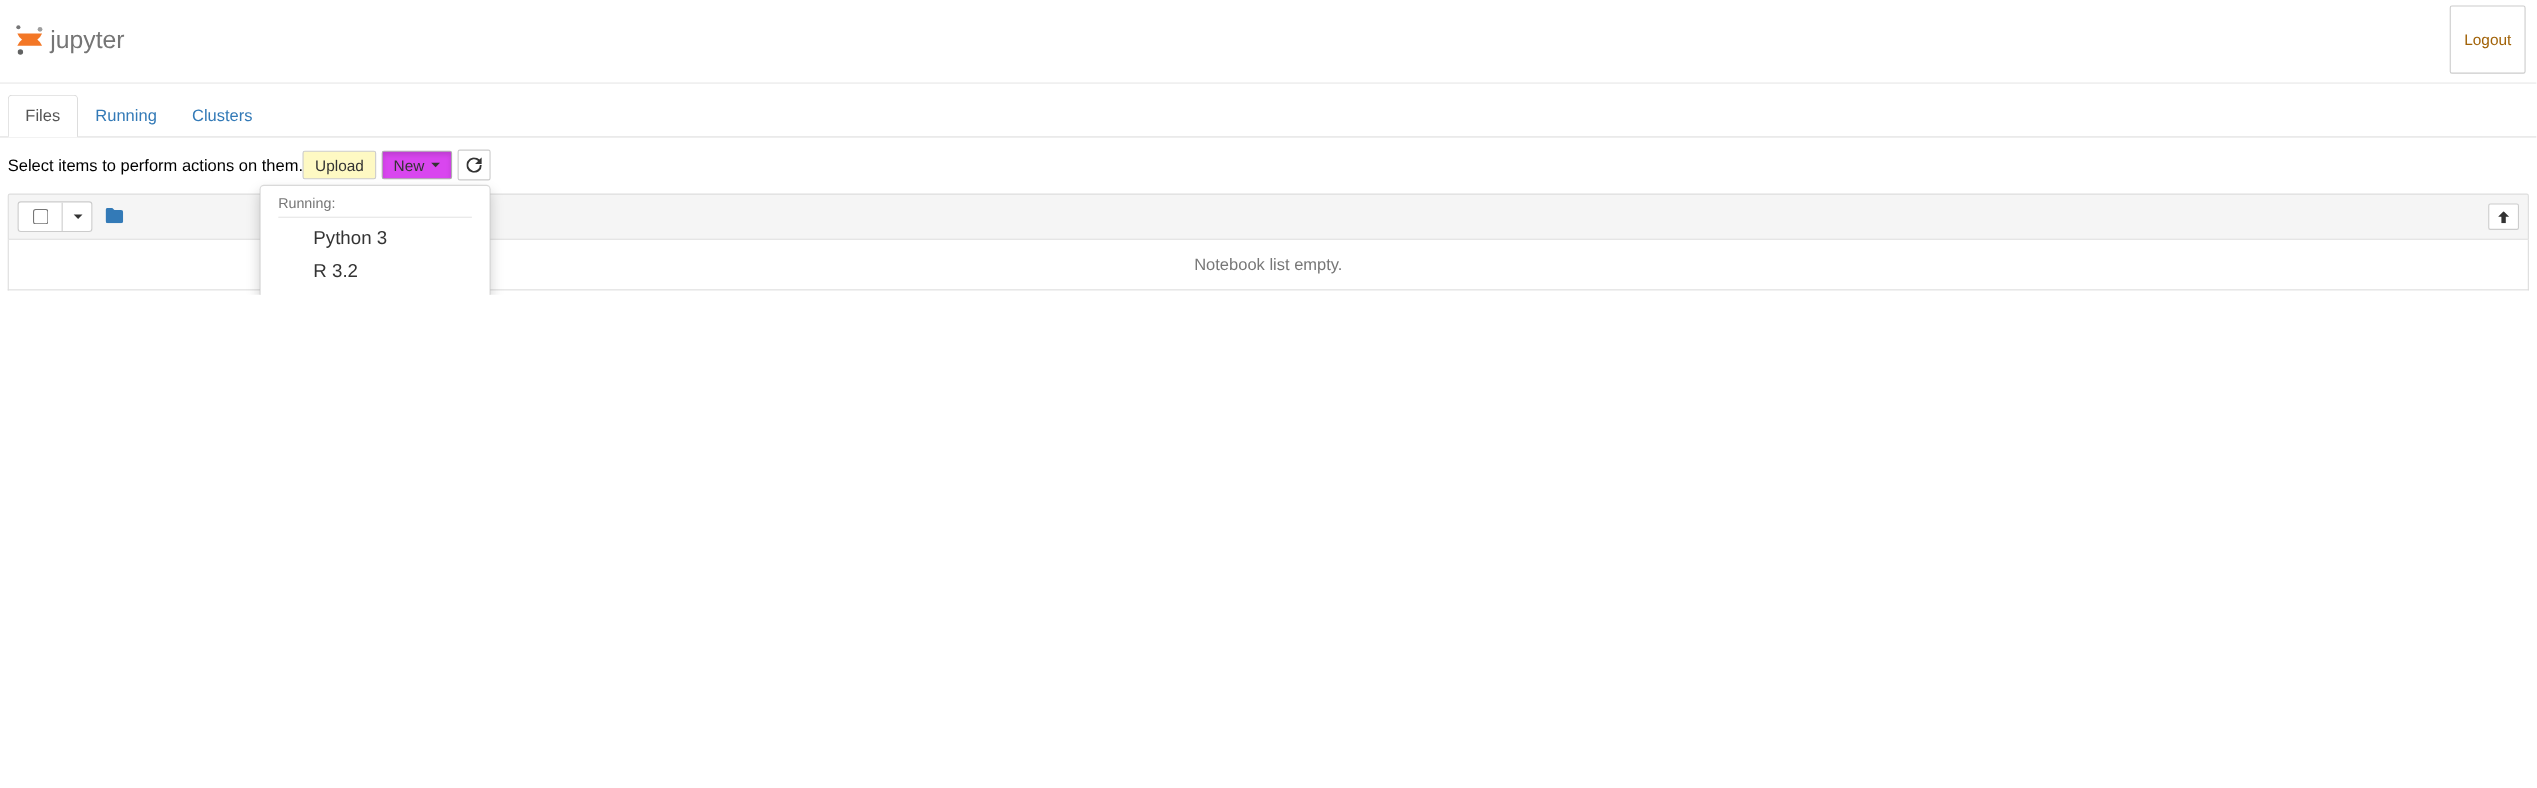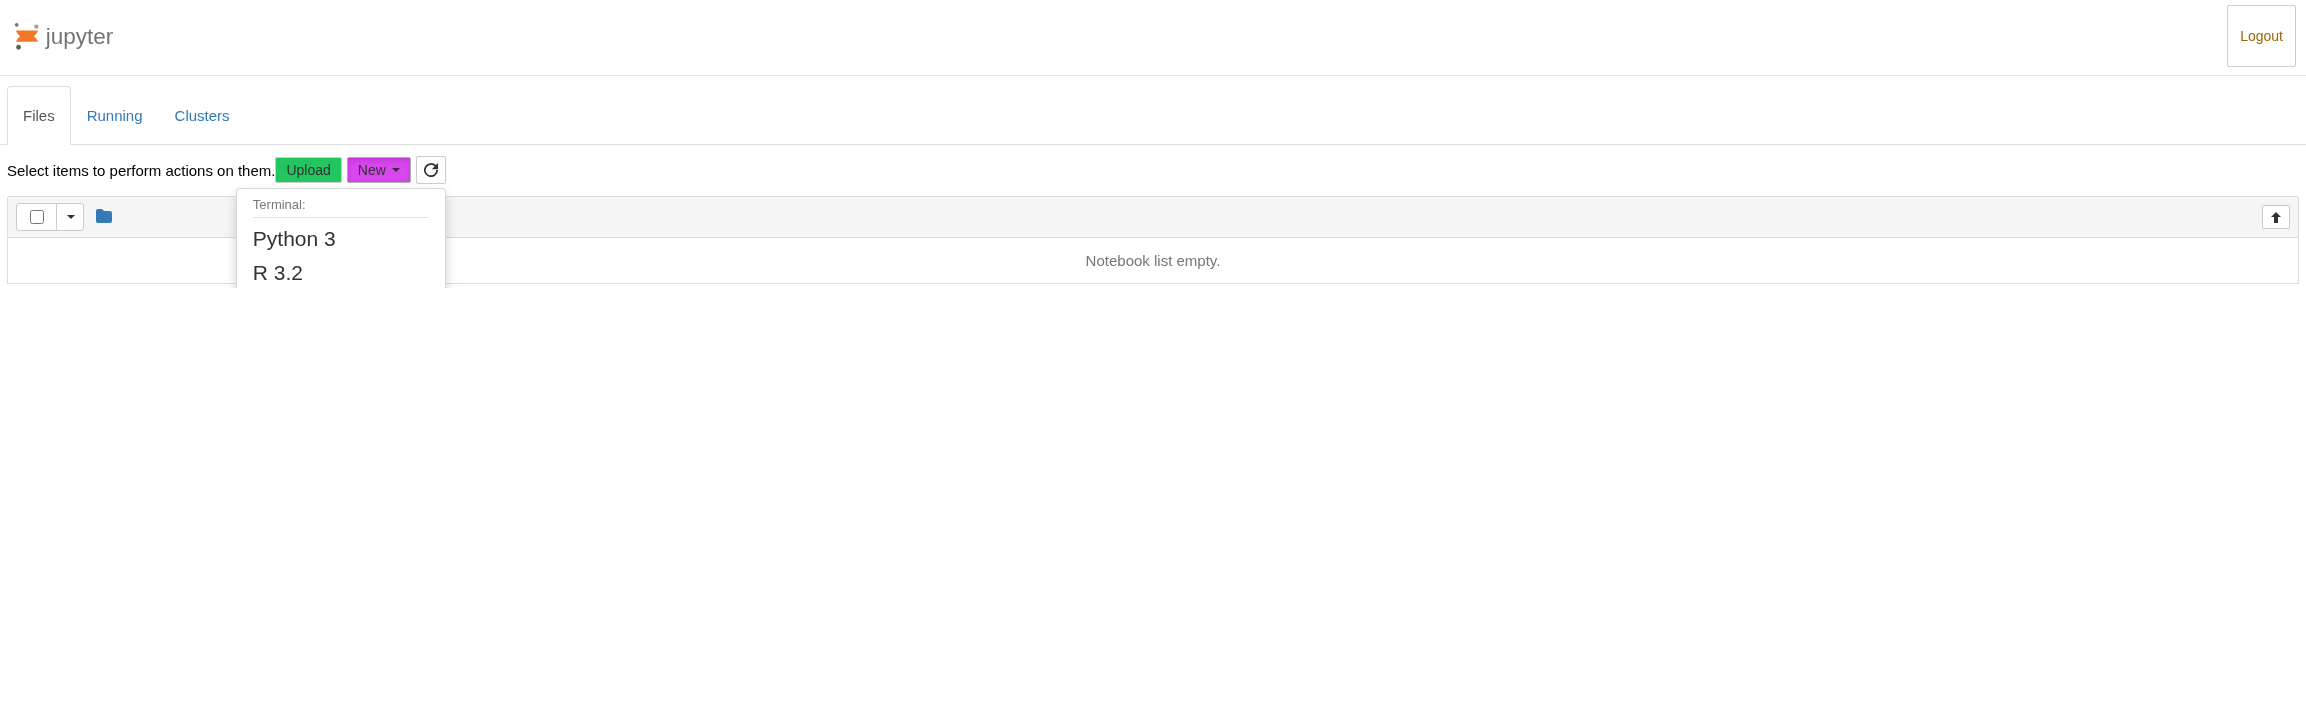--- a/index.html
+++ b/index.html
@@ -33,21 +33,21 @@
     }
     .tabs-bar {
       padding: 10px 7px 0 7px;
       border-bottom: 1px solid #ddd;
     }
     .tabs {
       display: flex;
       list-style: none;
     }
     .tab {
-      padding: 20px 15px;
+      padding: 10px 15px;
       cursor: pointer;
       color: #337ab7;
       border: 1px solid transparent;
       border-top-left-radius: 4px;
       border-top-right-radius: 4px;
       margin-bottom: -1px;
       font-size: 15px;
       text-align: right;
     }
     .tab.active {
@@ -66,21 +66,21 @@
       color: #000;
     }
     .toolbar-right {
       display: flex;
       gap: 5px;
       align-items: center;
       position: relative;
     }
     .btn {
       border: 1px solid #ccc;
-      background: #22c55e;
+      background: #fef9c3;
       padding: 4px 10px;
       font-size: 14px;
       color: #333;
       cursor: pointer;
       border-radius: 2px;
       display: inline-flex;
       align-items: center;
       gap: 4px;
     }
     .btn.active {
@@ -190,23 +190,24 @@
       padding: 3px 16px 3px 16px;
       font-size: 13px;
       color: #777;
     }
     .dropdown-divider-inner {
       border-top: 1px solid #e5e5e5;
       margin: 2px 16px 4px 16px;
     }
     .dropdown-item {
       padding: 5px 16px;
-      font-size: 21px;
+      font-size: 17px;
       color: #333;
       cursor: pointer;
+      margin-left: 32px;
     }
     .dropdown-divider {
       border-top: 1px solid #e5e5e5;
       margin: 6px 0;
     }
     .refresh-svg, .arrow-svg { display: block; }
   </style>
 </head>
 <body>
 
@@ -240,21 +241,21 @@
       <span>New</span>
       <span class="caret-down"></span>
     </button>
     <button class="btn-icon">
       <svg class="refresh-svg" width="14" height="14" viewBox="0 0 16 16">
         <path fill="#333" d="M13.6 2.4A8 8 0 1 0 16 8h-2a6 6 0 1 1-1.8-4.2L9 7h7V0l-2.4 2.4z"></path>
       </svg>
     </button>
 
     <div class="dropdown-menu">
-      <div class="dropdown-header">Terminal:</div>
+      <div class="dropdown-header">Running:</div>
       <div class="dropdown-divider-inner"></div>
       <div class="dropdown-item">Python 3</div>
       <div class="dropdown-item">R 3.2</div>
       <div class="dropdown-item">R 3.3</div>
       <div class="dropdown-item">R 3.4</div>
       <div class="dropdown-divider"></div>
       <div class="dropdown-header">Other:</div>
       <div class="dropdown-divider-inner"></div>
       <div class="dropdown-item">Text File</div>
       <div class="dropdown-item">Folder</div>

